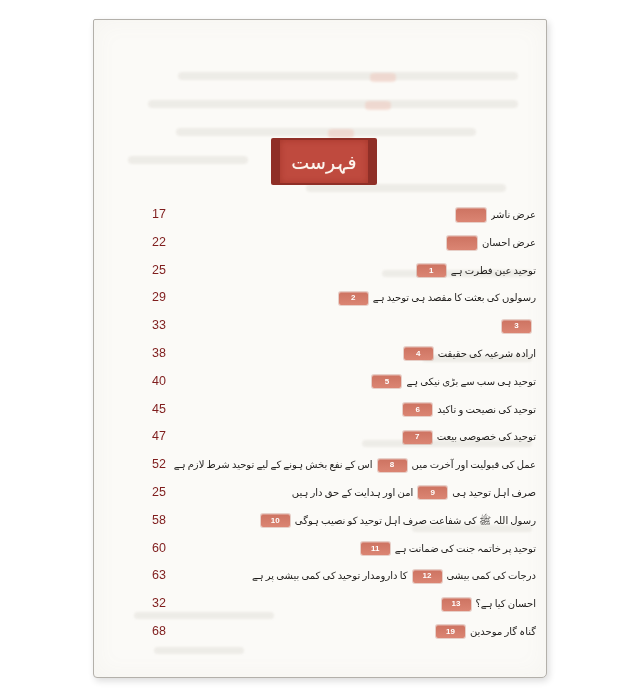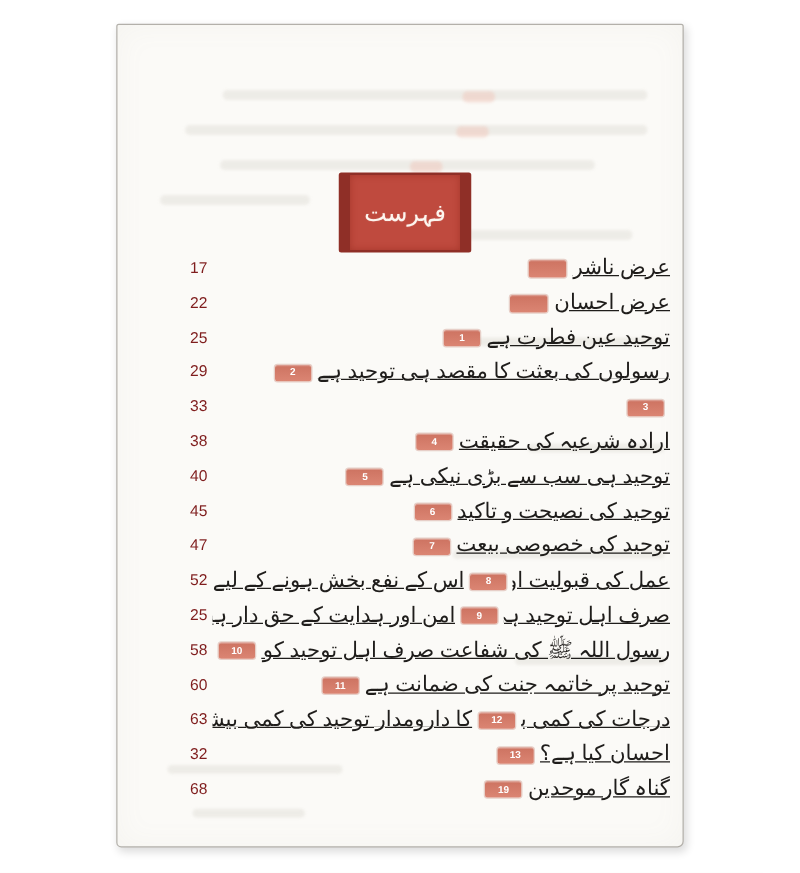--- a/index.html
+++ b/index.html
@@ -16,33 +16,33 @@
     box-shadow:2px 3px 7px rgba(0,0,0,0.14), inset 0 0 24px rgba(160,150,130,0.06);
     overflow:hidden;
   }
 
   
   .ghost { position:absolute; height:8px; background:#e6e4de; border-radius:4px;
            filter:blur(1.3px); opacity:.62; }
   .ghost.pink { background:#f0c6ba; opacity:.5; height:9px; }
 
   
-  .badge { position:absolute; left:177px; top:118px; width:106px; height:64px;
+  .badge { position:absolute; left:177px; top:118px; width:106px; height:47px;
            background:#8f2f27; border-radius:2px; }
   .badge-body { position:absolute; left:9px; right:9px; top:2px; bottom:2px;
                 background:#bf4a3e; box-shadow:inset 0 0 6px rgba(120,20,10,.35); }
   .badge-label { position:absolute; inset:0; display:flex; align-items:center; justify-content:center;
                  color:#fdf6ef; font-size:19px; direction:rtl; text-shadow:0 0 1px rgba(255,255,255,.4); }
 
   
   .toc { position:absolute; left:50px; right:10px; top:181px; }
   .row { display:flex; direction:rtl; align-items:center; height:27.8px;
          line-height:27.8px; justify-content:flex-start; }
-  .title { font-size:17px; color:#1f1d1b; white-space:nowrap; direction:rtl;
-           word-spacing:-1px; flex:0 1 auto; min-width:0; overflow:hidden;text-decoration:underline; }
+  .title { font-size:10px; color:#1f1d1b; white-space:nowrap; direction:rtl;
+           word-spacing:-1px; flex:0 1 auto; min-width:0; overflow:hidden; }
   .chip { flex:0 0 auto; width:29px; height:13px; margin:0 5px; border-radius:2px;
           background:linear-gradient(#cd7361,#db8573);
           box-shadow:inset 0 1px 0 rgba(255,255,255,.28), 0 0 0 1px rgba(170,80,60,.25);
           display:flex; align-items:center; justify-content:center;
           direction:ltr; color:#ffffff; font-size:8px; font-weight:bold;
           font-family:"Liberation Sans", sans-serif; }
   .chip.blank { height:14px; width:30px; }
   .spacer { flex:1 1 0; min-width:4px; }
   .pnum { flex:0 0 auto; width:22px; direction:ltr; text-align:right;
           font-family:"Liberation Sans", sans-serif; font-size:12.5px; color:#7f1d1d; }

